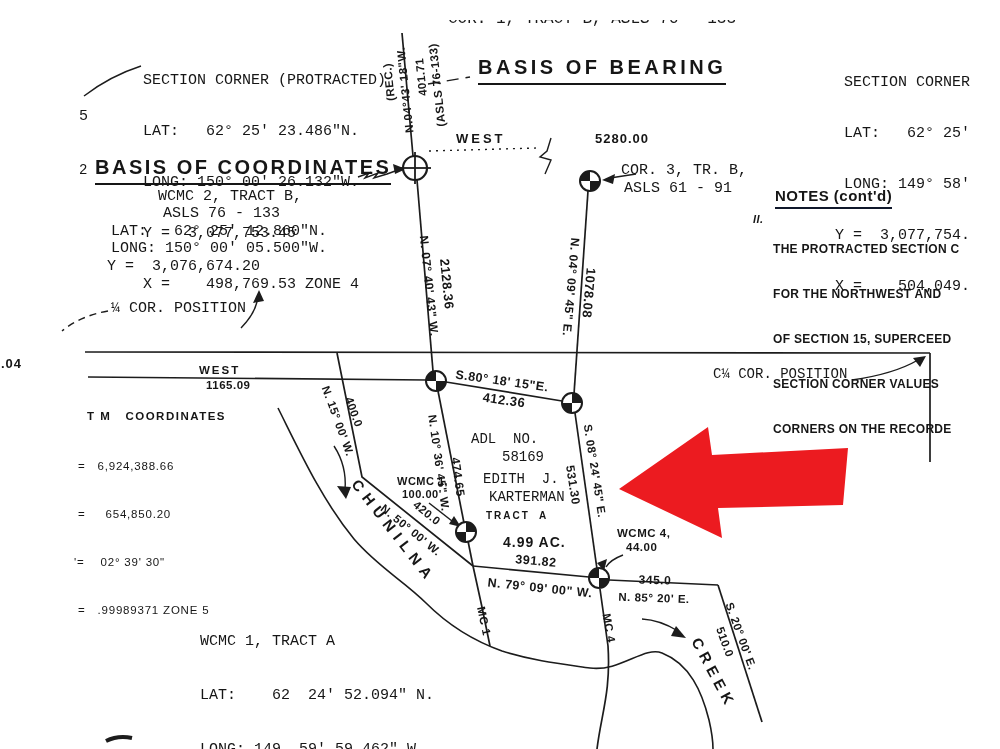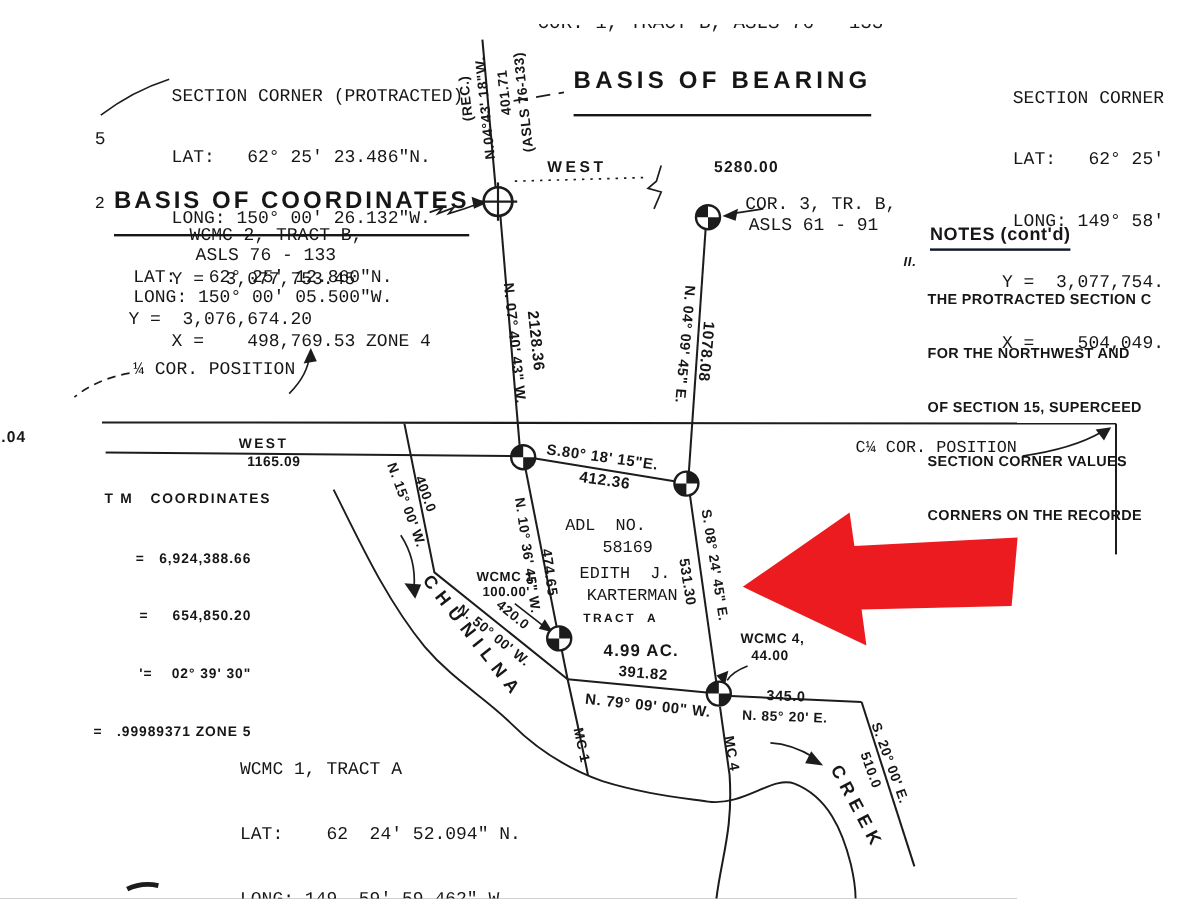--- a/index.html
+++ b/index.html
@@ -3,21 +3,21 @@
 <meta charset="utf-8">
 <style>
   html,body{margin:0;padding:0;background:#888;}
   #stage{position:relative;width:1000px;height:749px;background:#ffffff;overflow:hidden;
          font-family:"Liberation Sans",sans-serif;color:#1a1a1a;}
   .t{position:absolute;white-space:pre;color:#161616;}
   .mono{font-family:"Liberation Mono","DejaVu Sans Mono",monospace;font-size:15px;line-height:17px;font-weight:400;}
   .mono14{font-family:"Liberation Mono","DejaVu Sans Mono",monospace;font-size:14px;font-weight:400;}
   .hand{font-family:"Liberation Sans",sans-serif;font-weight:700;font-size:11.5px;letter-spacing:.5px;}
   .hand13{font-family:"Liberation Sans",sans-serif;font-weight:700;font-size:13px;letter-spacing:1px;}
-  .head{font-family:"Liberation Sans",sans-serif;font-weight:700;border-bottom:2.5px solid #161616;padding-bottom:16px;}
+  .head{font-family:"Liberation Sans",sans-serif;font-weight:700;border-bottom:2.5px solid #161616;padding-bottom:4px;}
   .rot{transform:translate(-50%,-50%) rotate(var(--r));transform-origin:center;}
   .clip{position:absolute;overflow:hidden;}
   svg{position:absolute;left:0;top:0;}
   .blockline div{white-space:pre;}
 </style>
 </head>
 <body>
 
 <div id="stage">
 
@@ -206,21 +206,21 @@
 
   <div class="t mono blockline" style="left:200px;top:597px;line-height:18px;">
     <div>WCMC 1, TRACT A</div>
     <div>LAT:    62  24' 52.094" N.</div>
     <div>LONG: 149  59' 59.462" W.</div>
     
     
   </div>
 
   <div class="t hand" style="left:87px;top:410px;letter-spacing:1.5px;">T M   COORDINATES</div>
-  <div class="t blockline" style="left:74px;top:426px;font-size:11.5px;font-weight:700;letter-spacing:.8px;line-height:16px;text-align:right;">
+  <div class="t blockline" style="left:74px;top:426px;font-size:11.5px;font-weight:400;letter-spacing:.8px;line-height:16px;">
     <div> =   6,924,388.66</div>
     <div> =     654,850.20</div>
     <div>'=    02° 39' 30"</div>
     <div> =   .99989371 ZONE 5</div>
   </div>
 
   <div class="t mono" style="left:79px;top:108px;">5</div>
 
 </div>
 

